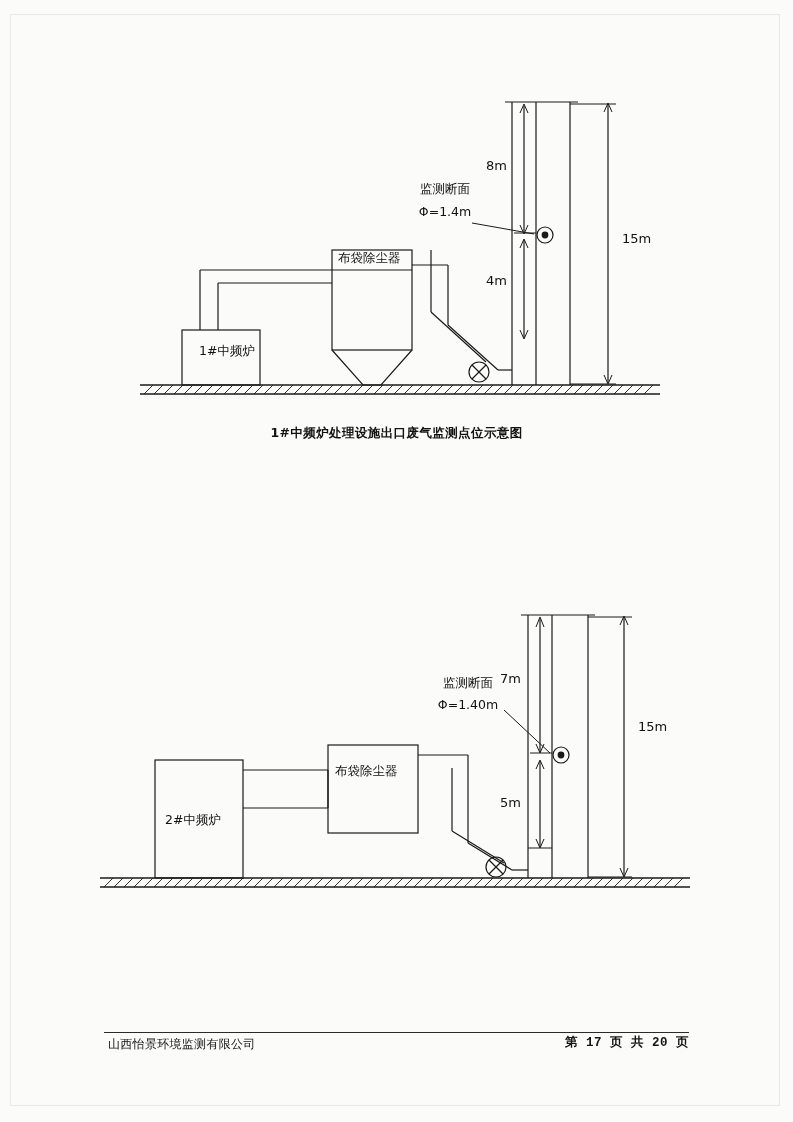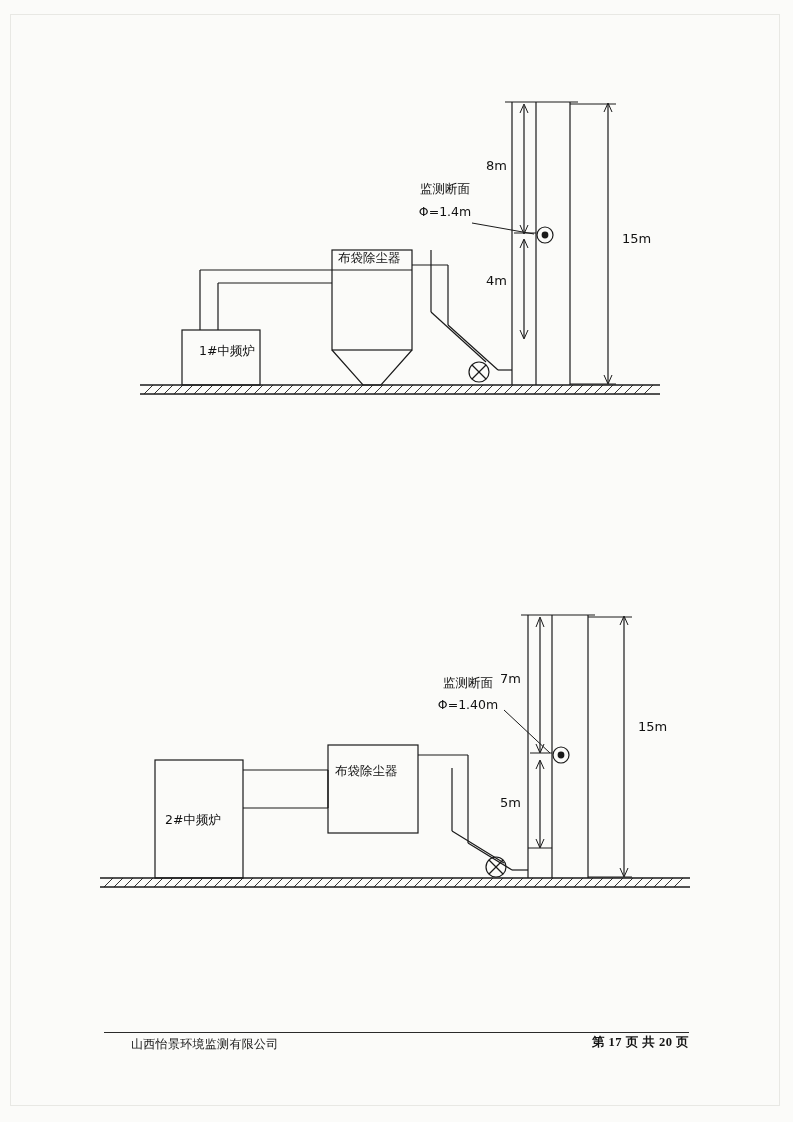--- a/index.html
+++ b/index.html
@@ -55,27 +55,26 @@
     border-top: 1px solid #2a2a2a;
   }
   .footer-left {
     position: absolute;
     left: 108px;
     top: 1036px;
     font-family: "DejaVu Sans", "Liberation Sans", sans-serif;
     font-size: 12px;
     color: #141414;
     letter-spacing: 0.3px;
-    margin-left: 23px;
   }
   .footer-right {
     position: absolute;
     right: 104px;
     top: 1034px;
-    font-family: Liberation Serif, serif;
+    font-family: Liberation Mono, monospace;
     font-size: 12.5px;
     font-weight: bold;
     color: #141414;
     letter-spacing: 0.5px;
   }
   text {
     font-family: "DejaVu Sans", "Liberation Sans", sans-serif;
     fill: #111;
   }
   .lbl-cn { font-size: 12.5px; }
@@ -202,20 +201,21 @@
       <text class="lbl-cn" x="99" y="275">1#中频炉</text>
       <text class="lbl-cn" x="238" y="182">布袋除尘器</text>
       <text class="lbl-cn" x="345" y="113" text-anchor="middle">监测断面</text>
       <text class="lbl-cn" x="345" y="136" text-anchor="middle">Φ=1.4m</text>
       <text class="lbl-num" x="386" y="90">8m</text>
       <text class="lbl-num" x="386" y="205">4m</text>
       <text class="lbl-num" x="522" y="163">15m</text>
     </svg>
   </div>
 
+  <div class="caption" style="top:425px;">1#中频炉处理设施出口废气监测点位示意图</div>
 
   <div class="fig" style="left:100px; top:595px;">
     <svg width="620" height="305" viewBox="0 0 620 305">
       <g stroke="#1a1a1a" fill="none" stroke-width="1.2">
 
         <line x1="0" y1="283" x2="590" y2="283" stroke-width="1.4"></line>
         <line x1="0" y1="292" x2="590" y2="292" stroke-width="1.4"></line>
         <g stroke-width="0.9">
           <line x1="4" y1="292" x2="13" y2="283"></line>
             <line x1="14" y1="292" x2="23" y2="283"></line>

